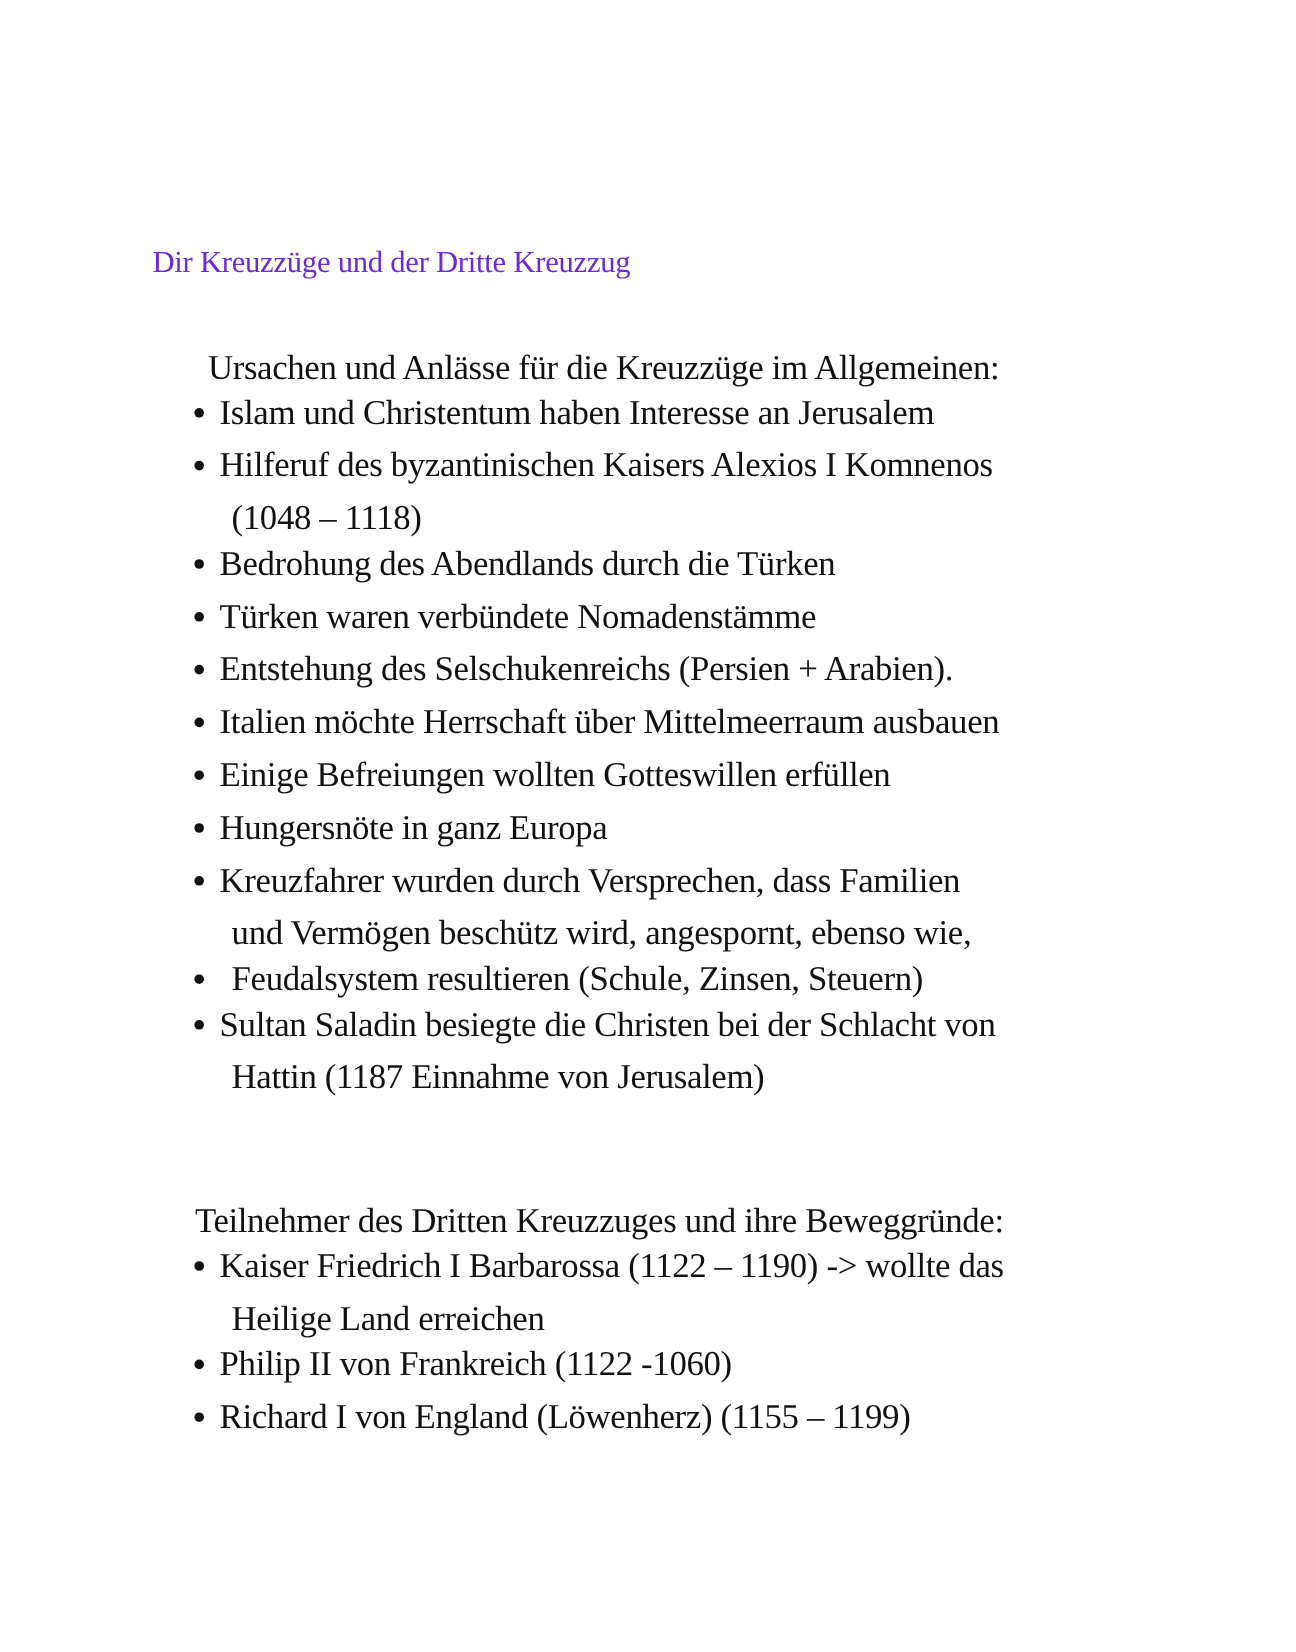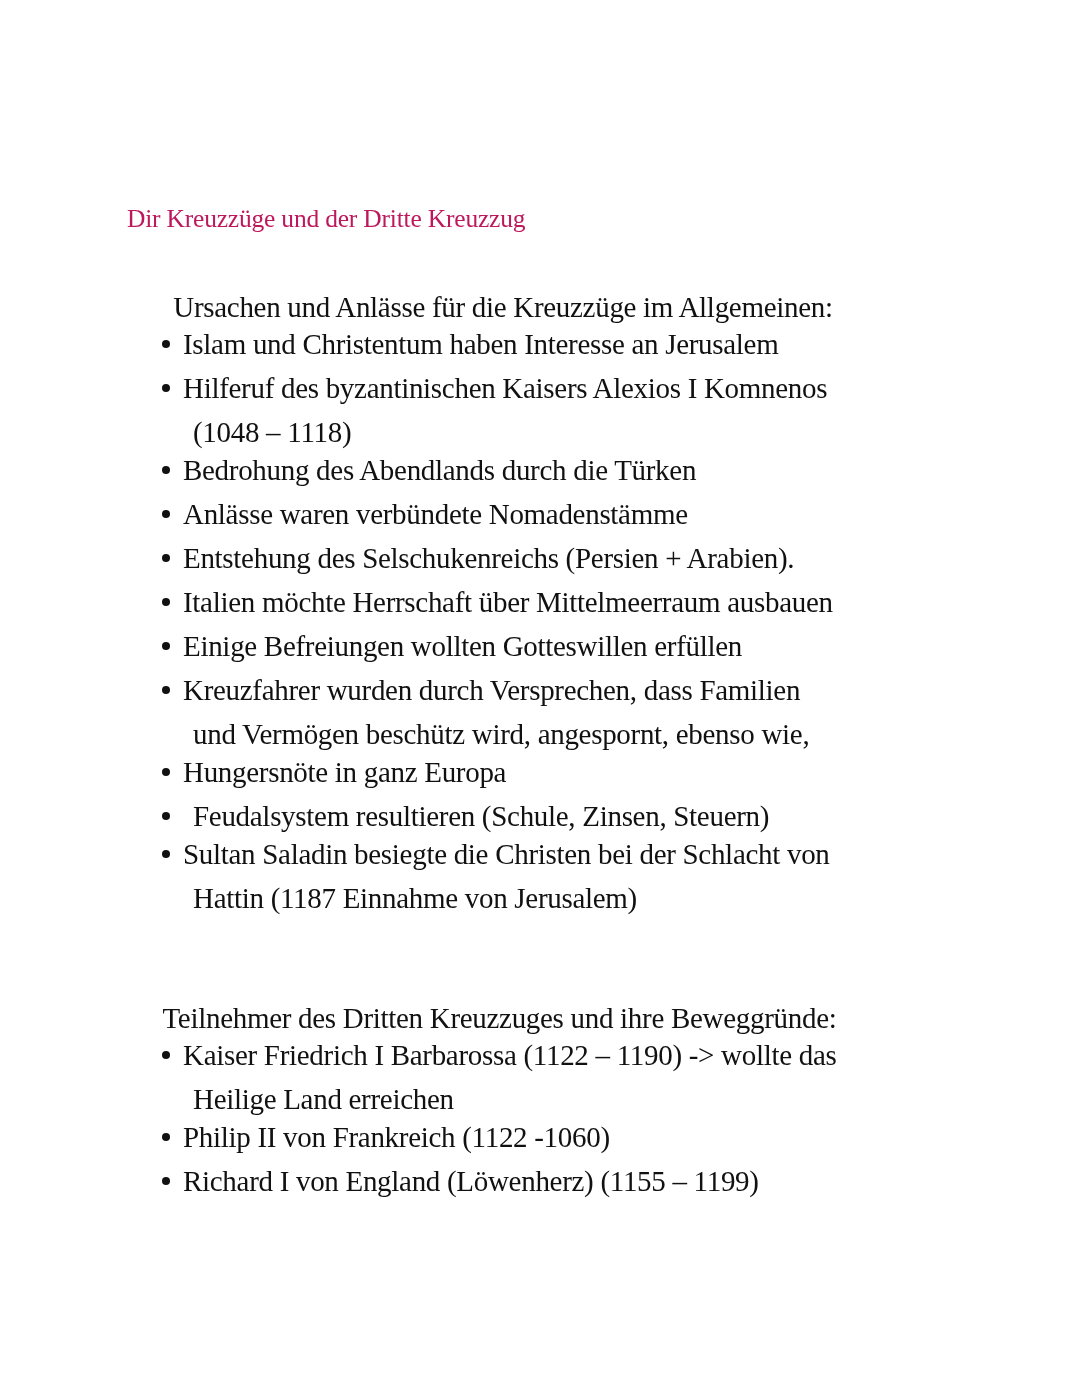--- a/index.html
+++ b/index.html
@@ -21,21 +21,21 @@
       top: 0;
       width: 1080px;
       height: 1377px;
     }
     .doc-title {
       position: absolute;
       left: 127px;
       top: 203px;
       font-size: 25.5px;
       line-height: 32px;
-      color: #be185d;
+      color: #6d28d9;
       white-space: nowrap;
       letter-spacing: -0.2px;
     }
     .section {
       position: absolute;
       left: 127px;
     }
     .section-heading {
       font-size: 29px;
       line-height: 36px;
@@ -95,42 +95,42 @@
         <span class="bullet-dot"></span>
         <span class="bullet-line">Hilferuf des byzantinischen Kaisers Alexios I Komnenos</span>
         <span class="bullet-line cont">(1048 – 1118)</span>
       </li>
       <li class="bullet-item">
         <span class="bullet-dot"></span>
         <span class="bullet-line">Bedrohung des Abendlands durch die Türken</span>
       </li>
       <li class="bullet-item">
         <span class="bullet-dot"></span>
-        <span class="bullet-line">Anlässe waren verbündete Nomadenstämme</span>
+        <span class="bullet-line">Türken waren verbündete Nomadenstämme</span>
       </li>
       <li class="bullet-item">
         <span class="bullet-dot"></span>
         <span class="bullet-line">Entstehung des Selschukenreichs (Persien + Arabien).</span>
       </li>
       <li class="bullet-item">
         <span class="bullet-dot"></span>
         <span class="bullet-line">Italien möchte Herrschaft über Mittelmeerraum ausbauen</span>
       </li>
       <li class="bullet-item">
         <span class="bullet-dot"></span>
         <span class="bullet-line">Einige Befreiungen wollten Gotteswillen erfüllen</span>
       </li>
       <li class="bullet-item">
         <span class="bullet-dot"></span>
-        <span class="bullet-line">Kreuzfahrer wurden durch Versprechen, dass Familien</span>
-        <span class="bullet-line cont">und Vermögen beschütz wird, angespornt, ebenso wie,</span>
+        <span class="bullet-line">Hungersnöte in ganz Europa</span>
       </li>
       <li class="bullet-item">
         <span class="bullet-dot"></span>
-        <span class="bullet-line">Hungersnöte in ganz Europa</span>
+        <span class="bullet-line">Kreuzfahrer wurden durch Versprechen, dass Familien</span>
+        <span class="bullet-line cont">und Vermögen beschütz wird, angespornt, ebenso wie,</span>
       </li>
       <li class="bullet-item">
         <span class="bullet-dot"></span>
         <span class="bullet-line cont">Feudalsystem resultieren (Schule, Zinsen, Steuern)</span>
       </li>
       <li class="bullet-item">
         <span class="bullet-dot"></span>
         <span class="bullet-line">Sultan Saladin besiegte die Christen bei der Schlacht von</span>
         <span class="bullet-line cont">Hattin (1187 Einnahme von Jerusalem)</span>
       </li>

